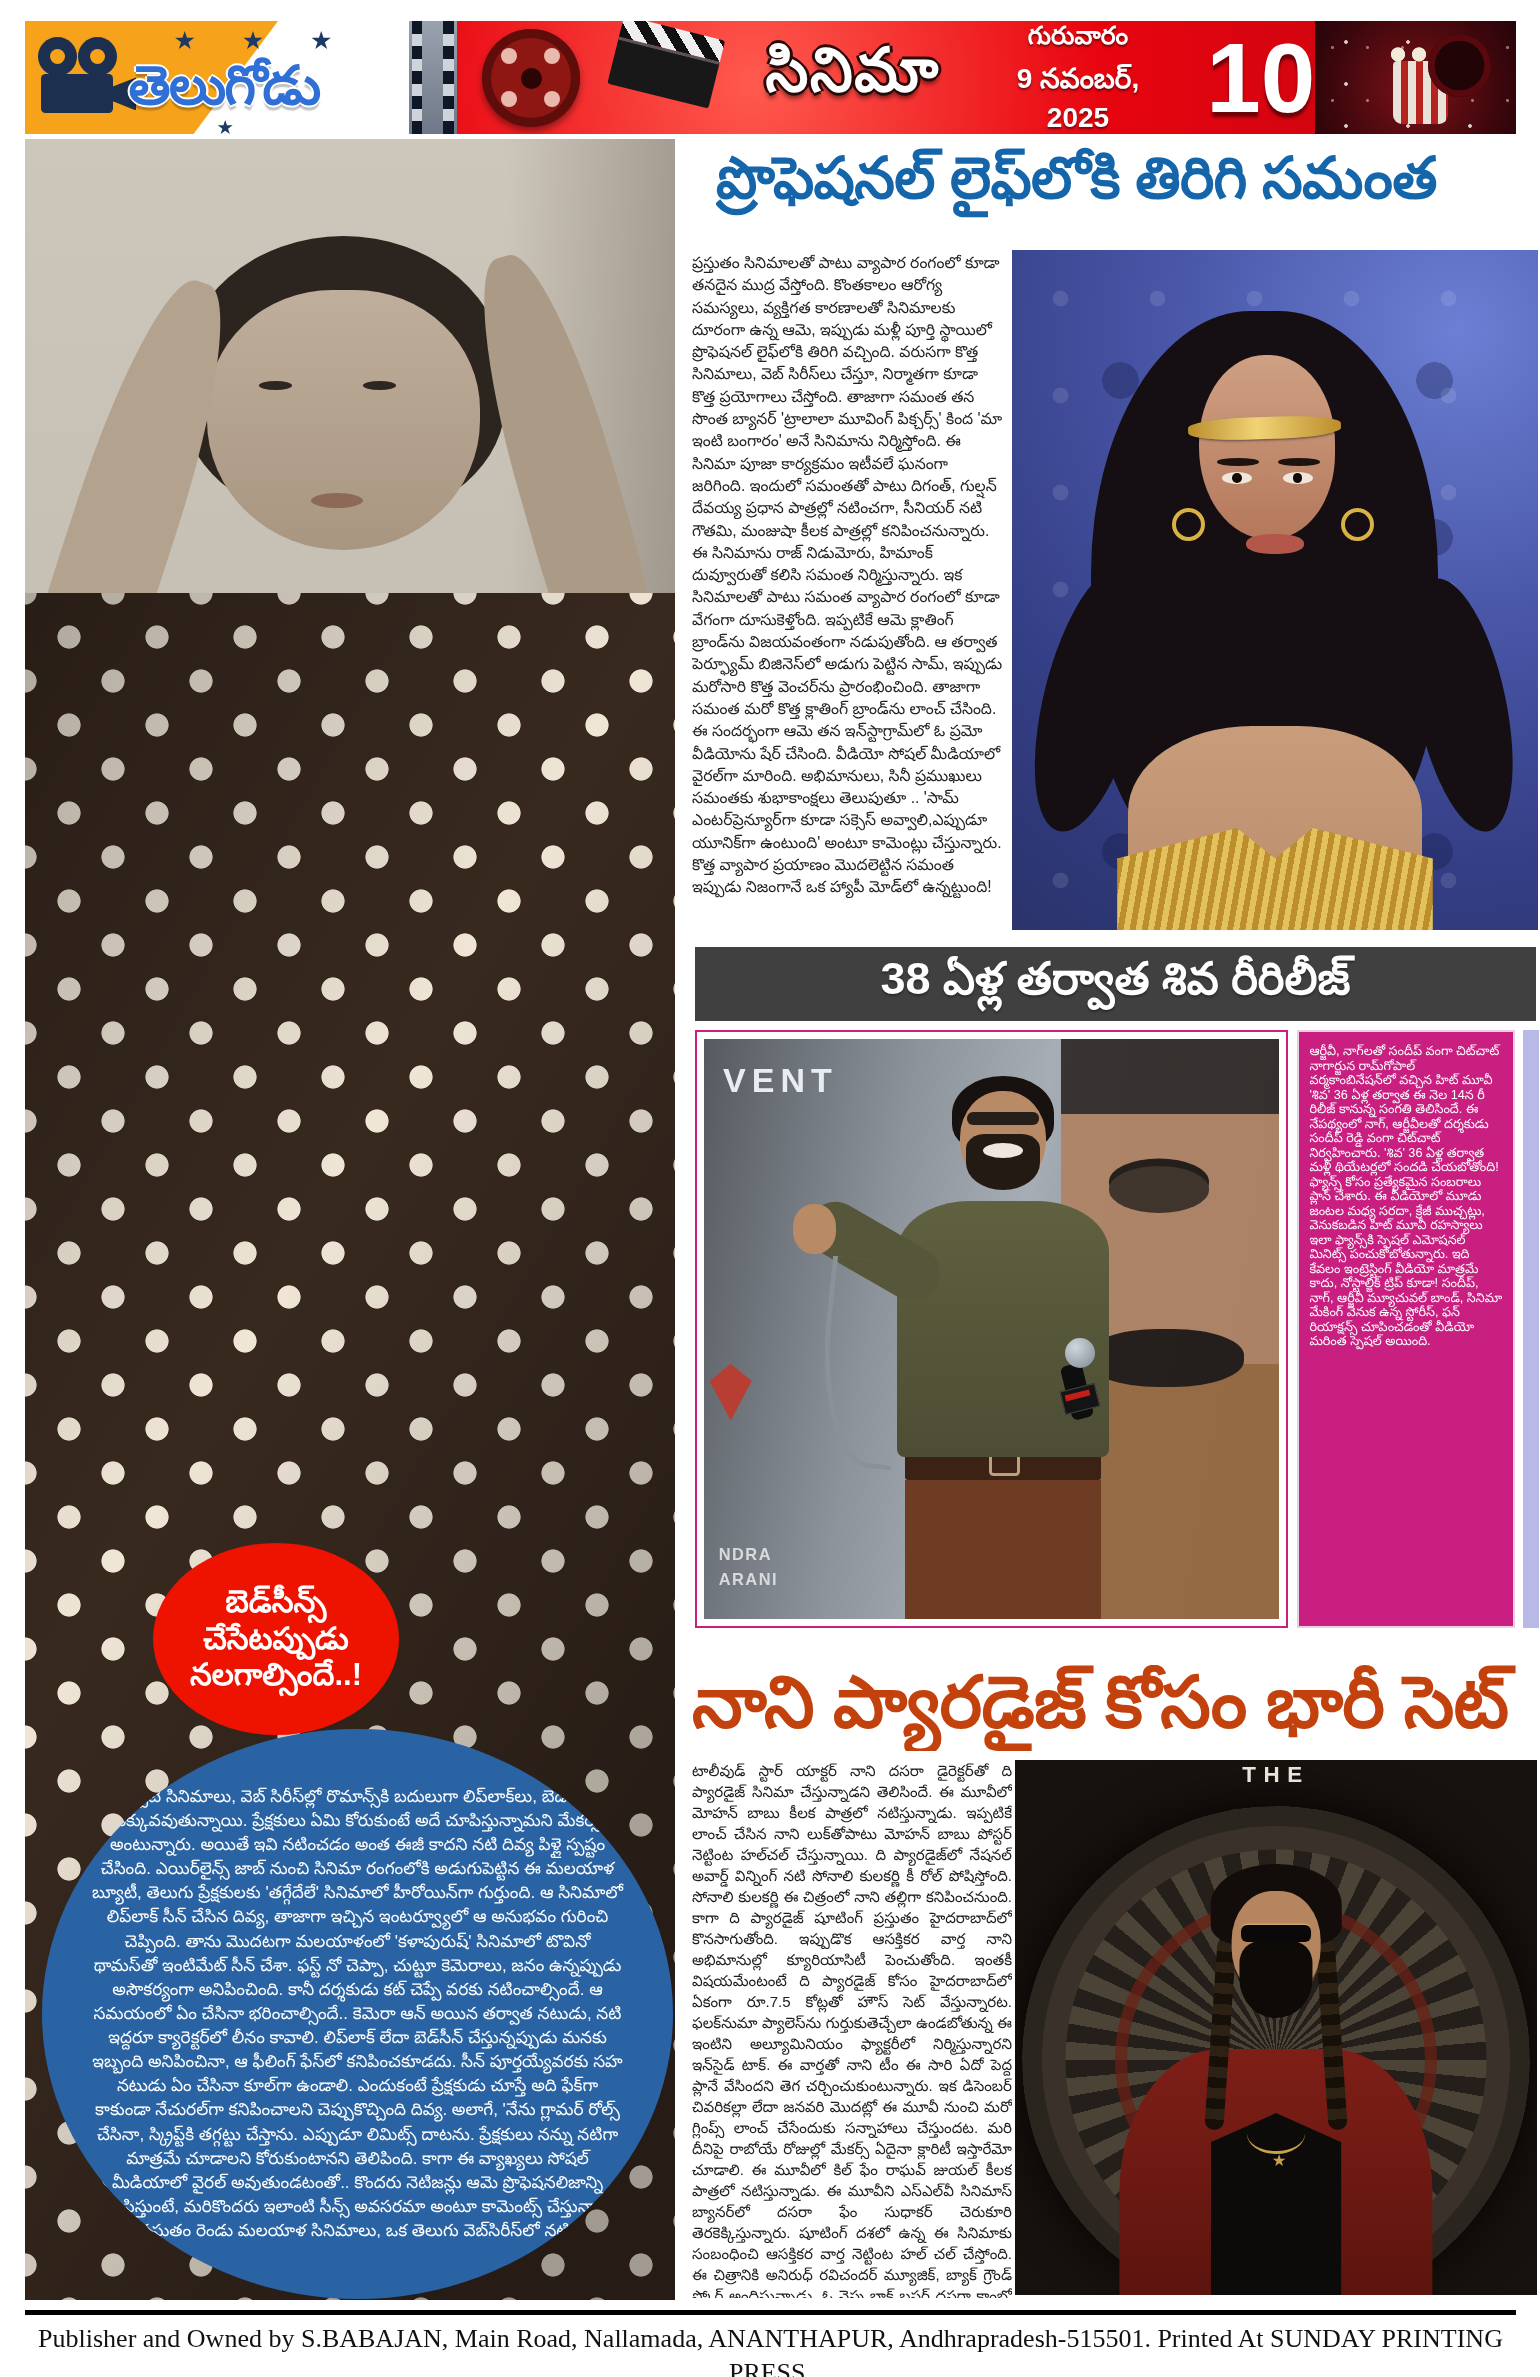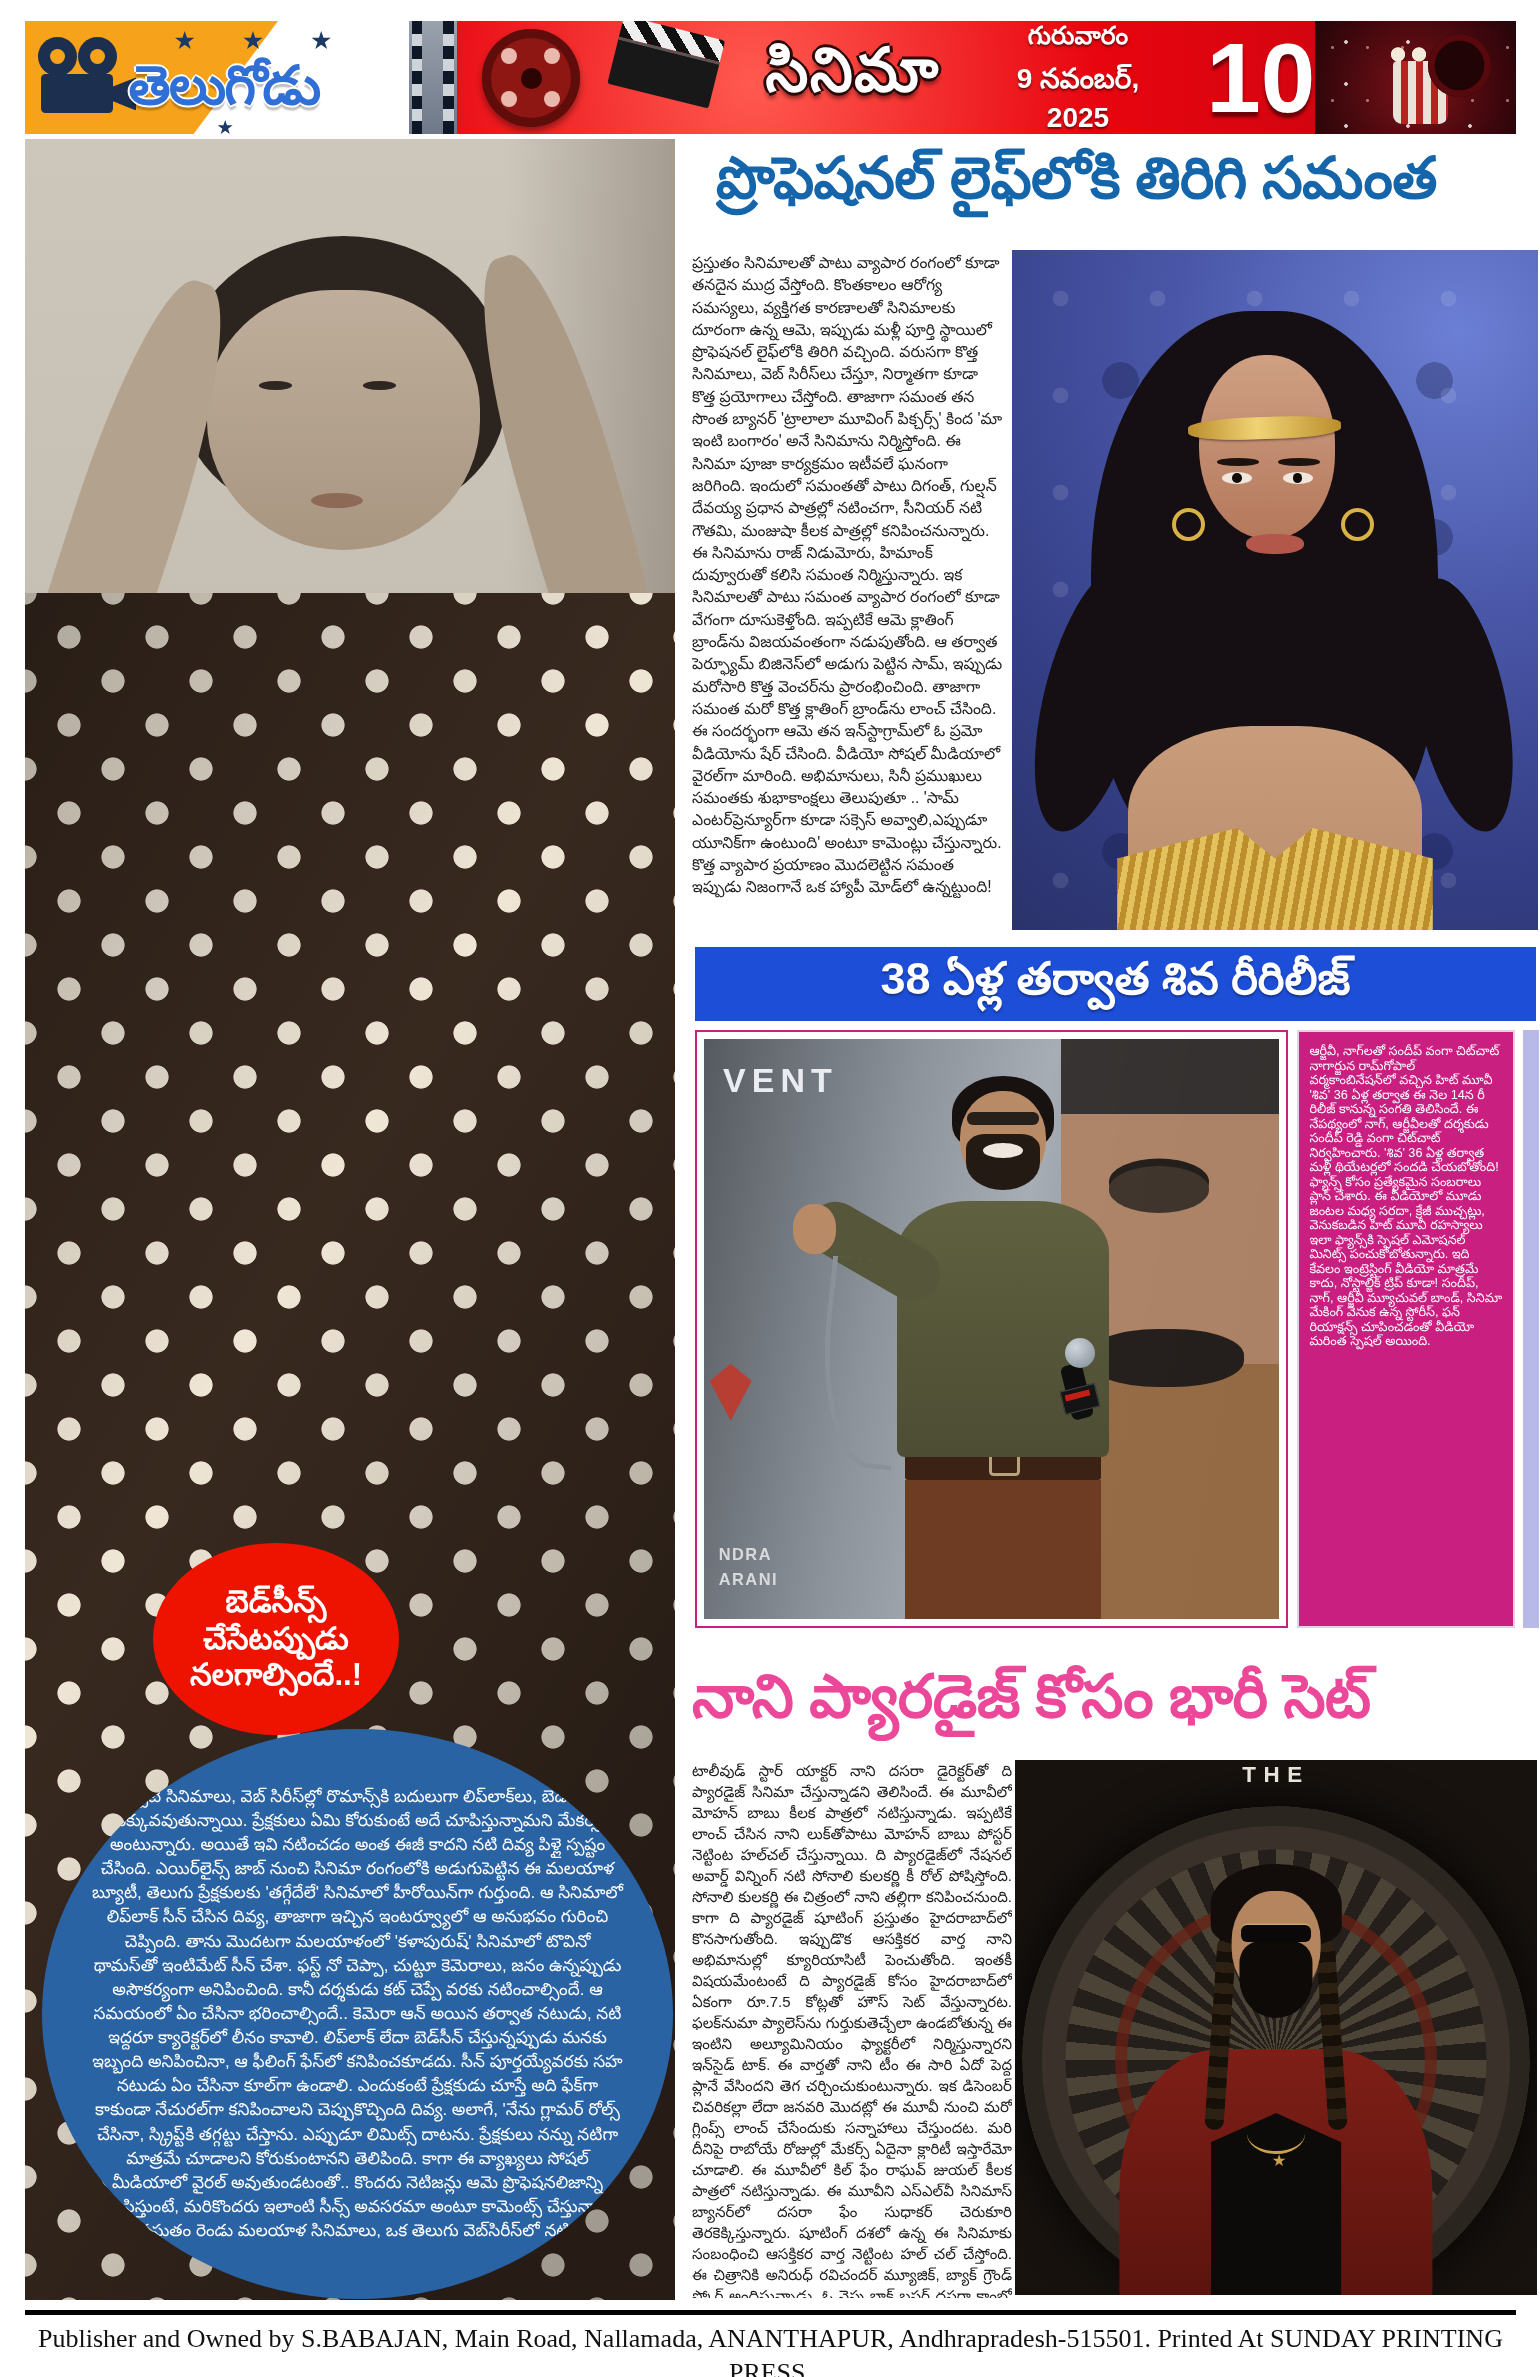--- a/index.html
+++ b/index.html
@@ -107,21 +107,21 @@
   .s-eye-l{left:40%}.s-eye-r{left:51.5%}
   .s-eye-l::after,.s-eye-r::after{content:"";position:absolute;left:9.7px;top:1.5px;width:9.7px;height:9.7px;border-radius:50%;background:#120b08;}
   .s-lips{position:absolute;left:44.5%;top:41.8%;width:58px;height:19.4px;background:#b4574b;border-radius:46%;}
   .s-ear-l,.s-ear-r{position:absolute;top:38%;width:25px;height:25px;border-radius:50%;border:4.5px solid #d9b245;background:transparent;}
   .s-ear-l{left:30.5%}.s-ear-r{left:62.5%}
   .s-blouse{position:absolute;left:20%;bottom:0;width:60%;height:15%;
        background:repeating-linear-gradient(100deg,#e3c25e 0 6px,#bd8f2c 6px 12px);
        clip-path:polygon(0 100%,0 30%,38% 0,50% 30%,62% 0,100% 30%,100% 100%);}
 
   
-  .a2-banner{position:absolute;left:695px;top:947px;width:841px;height:74px;background:#1d4ed8;
+  .a2-banner{position:absolute;left:695px;top:947px;width:841px;height:74px;background:#404040;
        display:flex;align-items:center;justify-content:center;}
   .a2-banner .t{color:#fff;font-size:45px;font-weight:bold;text-shadow:0 2.2px 2.2px rgba(0,0,0,.35);}
   .lavender{position:absolute;left:1523px;top:1030px;width:16.4px;height:598px;background:#b9b9e8;}
   .a2-box{position:absolute;left:695px;top:1030px;width:820px;height:598px;display:flex;}
   .n-frame{flex:0 0 593px;background:#fff;border:2.2px solid #c81f80;padding:6.7px;box-sizing:border-box;}
   .n-photo{position:relative;width:100%;height:100%;overflow:hidden;
        background:linear-gradient(100deg,#555a60 0%,#8d939b 32%,#a7adb4 52%,#8a9098 72%,#6f757c 100%);}
   .pf{position:absolute;right:0;top:0;width:38%;height:100%;filter:blur(0.7px);opacity:.92;}
   .pf-skin{position:absolute;inset:0;background:linear-gradient(#2e2a28 0 13%,#b08363 13% 56%,#96693f 56% 100%);}
   .pf-eye{position:absolute;left:22%;top:22%;width:46%;height:8%;background:#3a2e24;border-radius:50%;box-shadow:0 -7.5px 0 #1c1611;}
@@ -149,21 +149,21 @@
   .n-mic-head{position:absolute;left:62.8%;top:51.5%;width:30px;height:30px;border-radius:50%;
        background:radial-gradient(circle at 35% 30%,#cfd6dd,#7f8a94);}
   .n-mic-label{position:absolute;left:62.2%;top:60%;width:34px;height:22.4px;background:#151414;border:1.5px solid #444;transform:rotate(-14deg);}
   .n-mic-label::after{content:"";position:absolute;left:3px;top:3.7px;width:25px;height:6px;background:#c22017;}
   .a2-text{flex:1;margin-left:9px;background:#c81f80;border:2.2px solid #e9cfe2;color:#fff;
        padding:12px 10.4px;box-sizing:border-box;font-size:12.7px;line-height:14.5px;overflow:hidden;}
   .a2-text .kick{font-weight:normal;text-align:center;}
 
   
   .a3-headline{position:absolute;left:692px;top:1665px;width:847px;height:86px;overflow:hidden;
-       font-size:60px;font-weight:bold;color:#ec4899;line-height:1.05;letter-spacing:-0.7px;}
+       font-size:72px;font-weight:bold;color:#c2410c;line-height:1.05;letter-spacing:-0.7px;}
   .a3-body{position:absolute;left:692px;top:1760px;width:320px;height:538px;overflow:hidden;
        font-size:15px;line-height:21px;color:#1c1c1c;text-align:justify;}
   .poster{position:absolute;left:1015px;top:1760px;width:522px;height:535px;overflow:hidden;background:#17120e;}
   .p-mandala{position:absolute;left:50%;top:56%;transform:translate(-50%,-50%);width:507px;height:507px;border-radius:50%;
        background:repeating-conic-gradient(from 0deg,#4c4337 0deg 5deg,#241f1a 5deg 10deg);
        box-shadow:inset 0 0 0 19.4px #2b251f,inset 0 0 0 43px #3a322a,0 0 52px rgba(0,0,0,.9);}
   .p-ring{position:absolute;left:50%;top:56%;transform:translate(-50%,-50%);width:298px;height:298px;border-radius:50%;
        border:12px solid rgba(105,32,22,.75);}
   .p-jacket{position:absolute;left:50%;bottom:0;transform:translateX(-50%);width:60%;height:46%;
        background:linear-gradient(#7e1f17,#5c140e);border-radius:32% 32% 0 0 / 58% 58% 0 0;}

